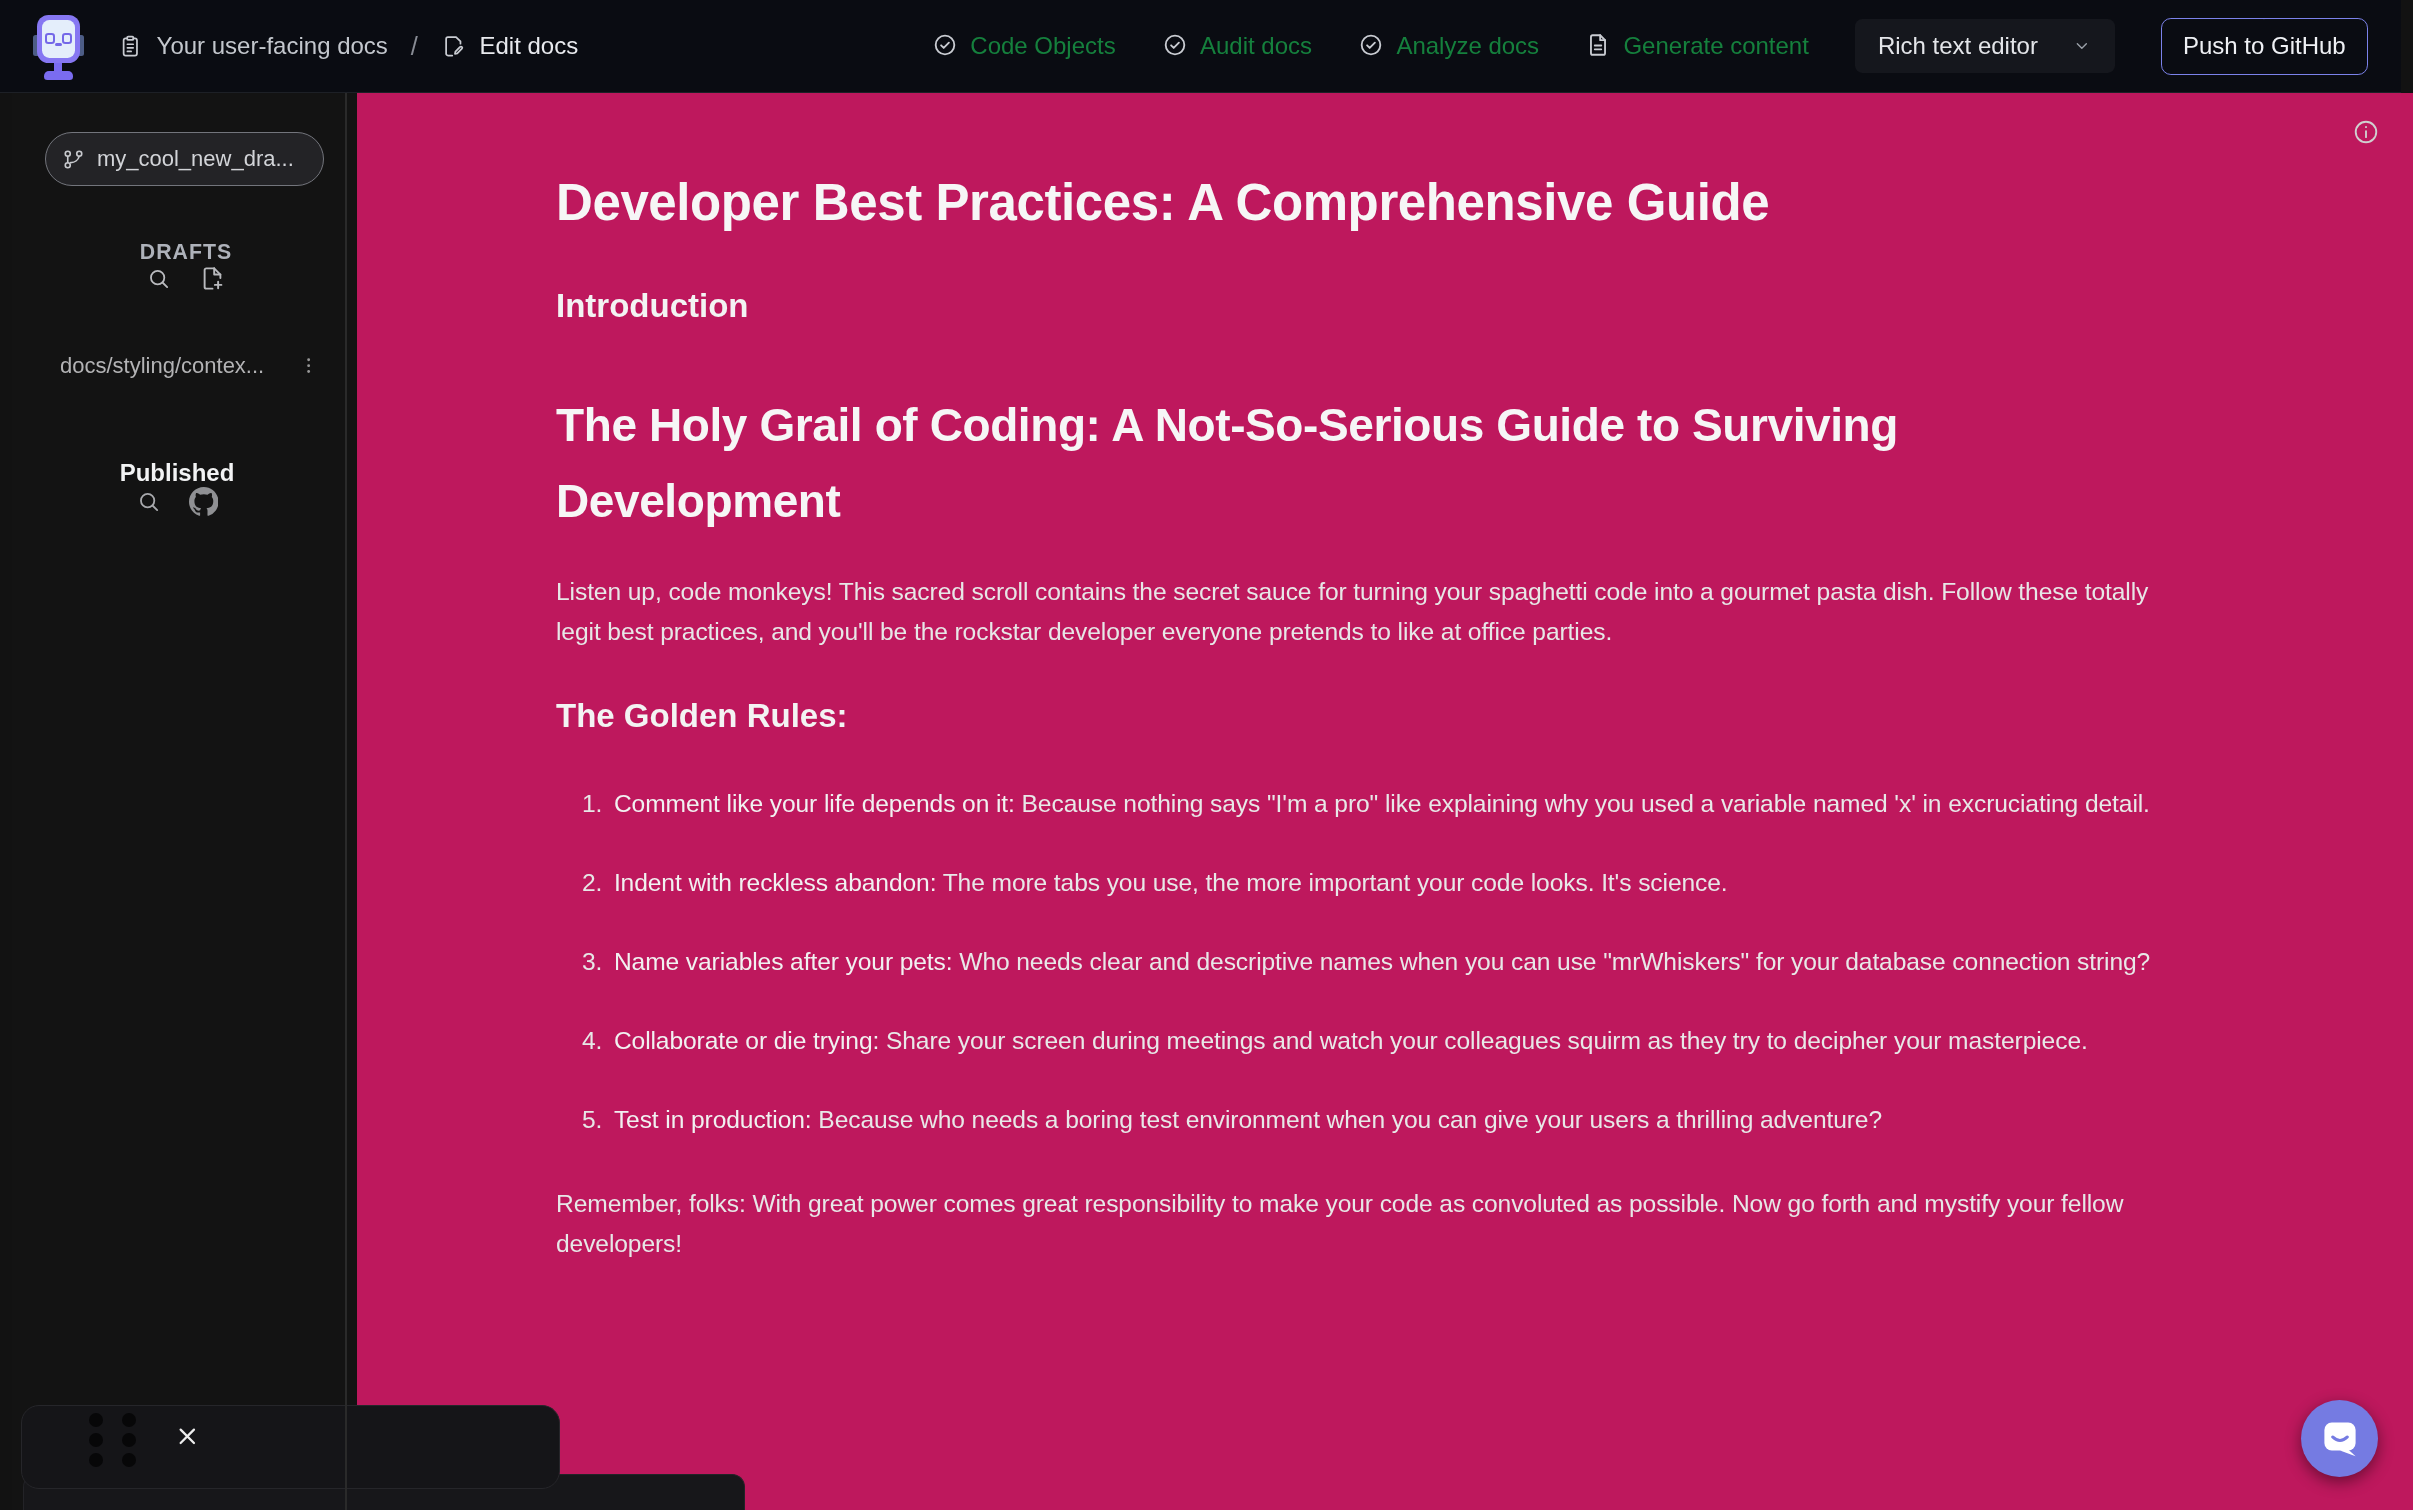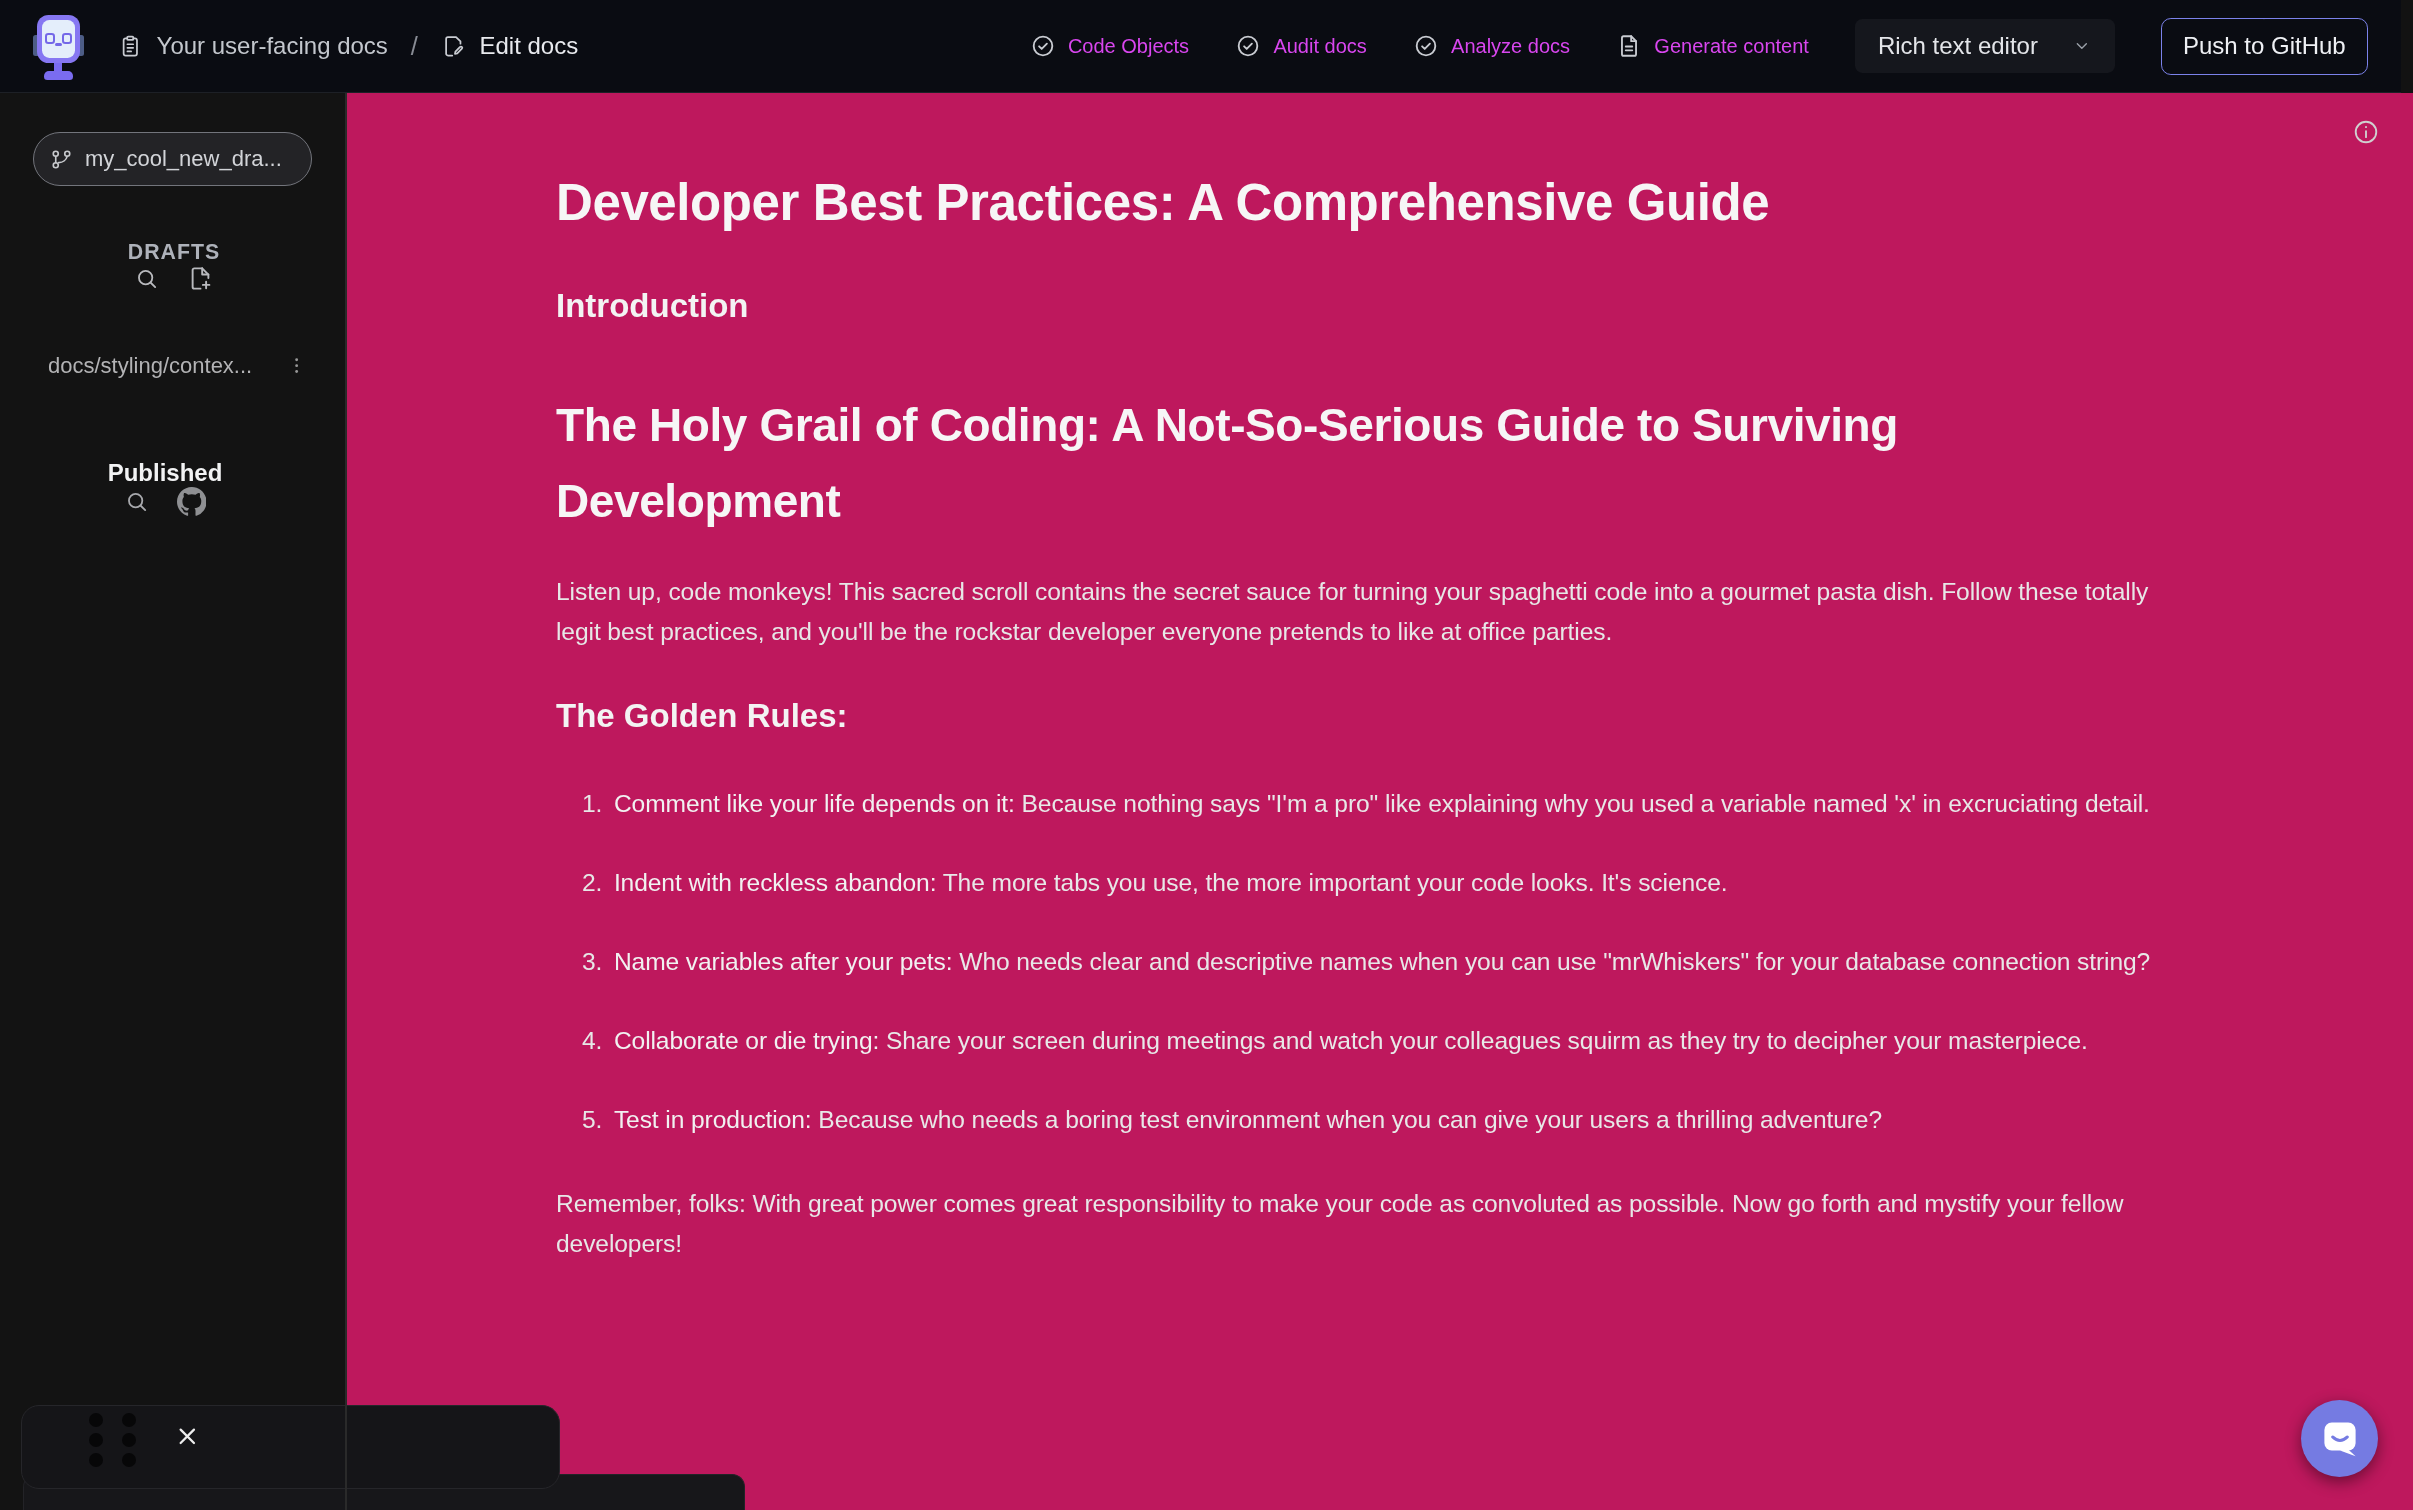--- a/index.html
+++ b/index.html
@@ -27,29 +27,29 @@
   .robot-mouth { position:absolute; top:23px; left:13px; width:6.6px; height:2.5px; background:#7468e8; border-radius:1.6px; }
   .robot-neck { position:absolute; left:21.3px; top:52px; width:8.2px; height:9px; background:#7a6cf0; }
   .robot-base { position:absolute; left:10.7px; top:60px; width:29.6px; height:9.9px; background:#7a6cf0; border-radius:4.9px 4.9px 3.3px 3.3px; }
 
   .breadcrumb { display:flex; align-items:center; }
   .crumb { display:flex; align-items:center; gap:14px; font-size:24px; color:#c3c7cd; cursor:pointer; }
   .crumb.active { color:#e8eaee; }
   .crumb-sep { color:#888c94; font-size:25.4px; margin:0 23px; }
 
   .nav-right { margin-left:auto; display:flex; align-items:center; gap:46px; }
-  .nav-action { display:flex; align-items:center; gap:12.3px; background:none; border:none; padding:0;
-    color:#d946ef; font-size:20px; }
+  .nav-action { display:flex; align-items:flex-start; gap:12.3px; background:none; border:none; padding:0;
+    color:#15803d; font-size:24px; }
   .editor-select { display:flex; align-items:center; gap:34px; height:54px; padding:0 23px;
     background:#15171d; border:none; border-radius:7.4px; color:#e3e5e9; font-size:24px; }
   .push-btn { display:flex; align-items:center; gap:13px; height:57px; padding:0 21.3px;
     background:transparent; border:1.6px solid #7b82ea; border-radius:9.9px; color:#eef0f4; font-size:24px;flex-direction:column; }
 
   
-  .sidebar { position:absolute; top:93px; left:0; width:345px; bottom:0; background:#131313; z-index:2; }
+  .sidebar { position:absolute; top:93px; left:12px; width:345px; bottom:0; background:#131313; z-index:2; }
   .v-divider { position:absolute; top:93px; left:345px; width:1.6px; bottom:0; background:#2a2a2a; z-index:4; }
 
   .branch-pill { margin:39px 0 0 33px; width:279px; height:54px; border-radius:28px;
     border:1.6px solid #73757c; background:#232326; display:flex; align-items:center; gap:11.5px;
     padding:0 16.4px; color:#d2d4d8; font-size:22px; }
   .branch-pill span { white-space:nowrap; overflow:hidden; }
 
   .section-row { display:flex; align-items:center; justify-content:space-between; padding:0 33px 0 36px; margin-top:54px;flex-direction:column; }
   .drafts-label { font-size:21.3px; font-weight:700; letter-spacing:1px; color:#aeb2ba; }
   .row-icons { display:flex; align-items:center; gap:28px; }

